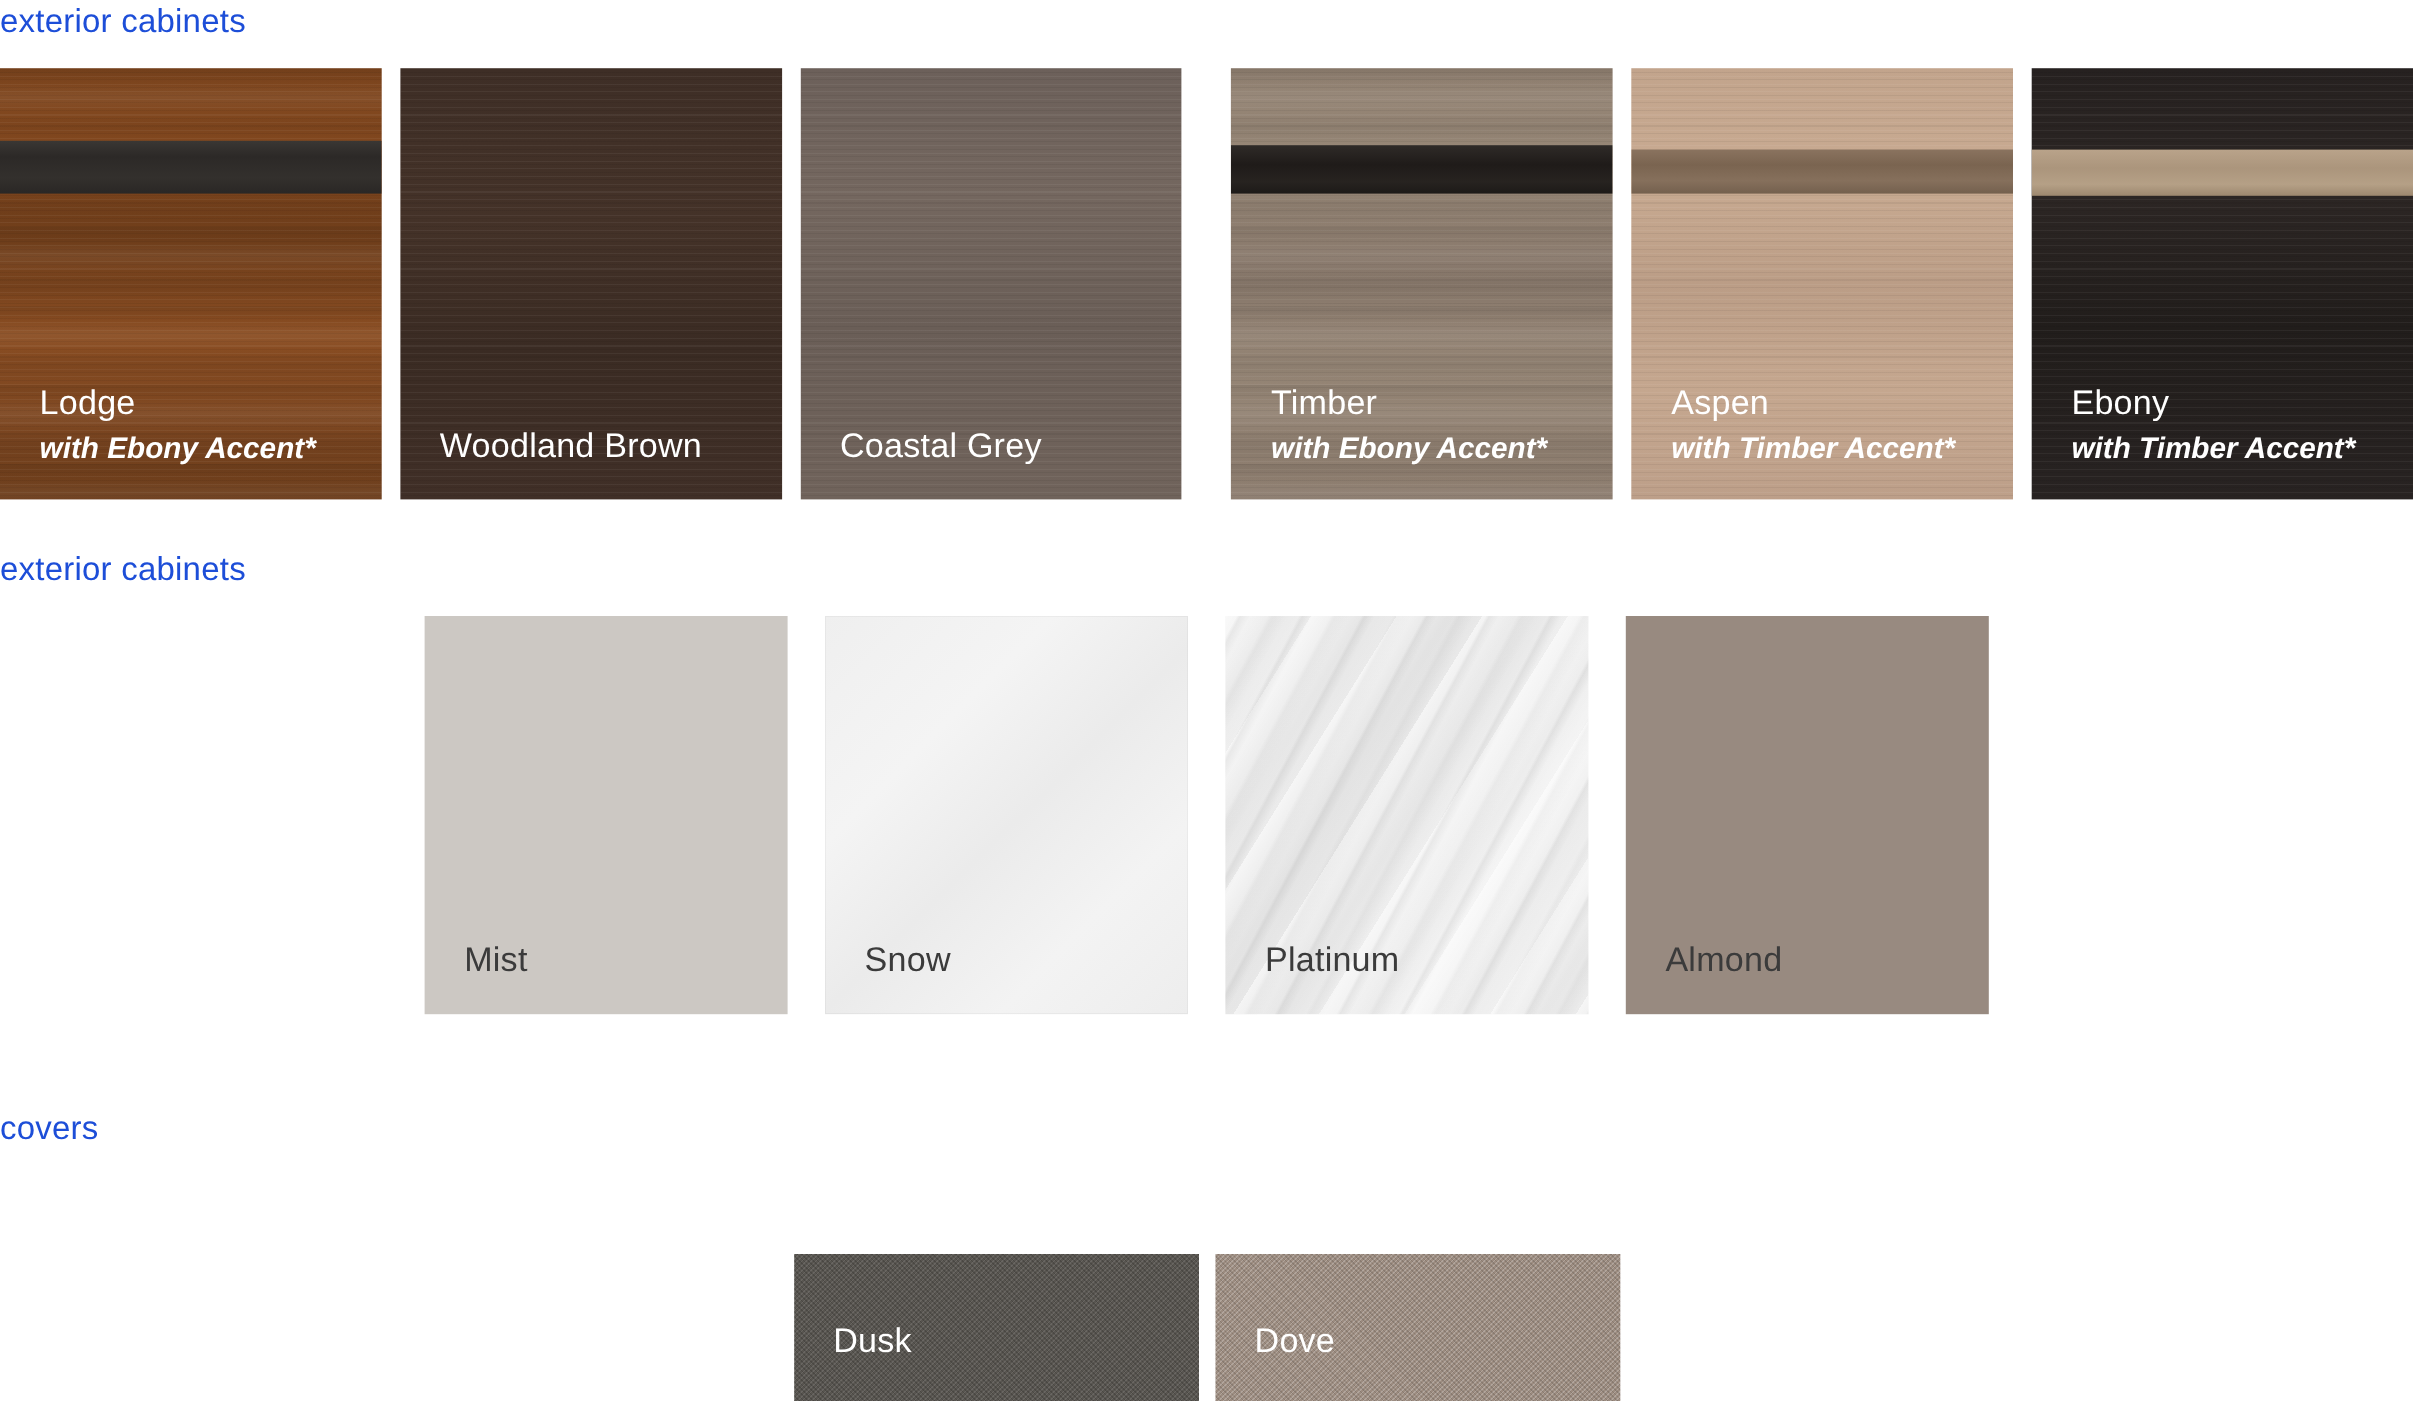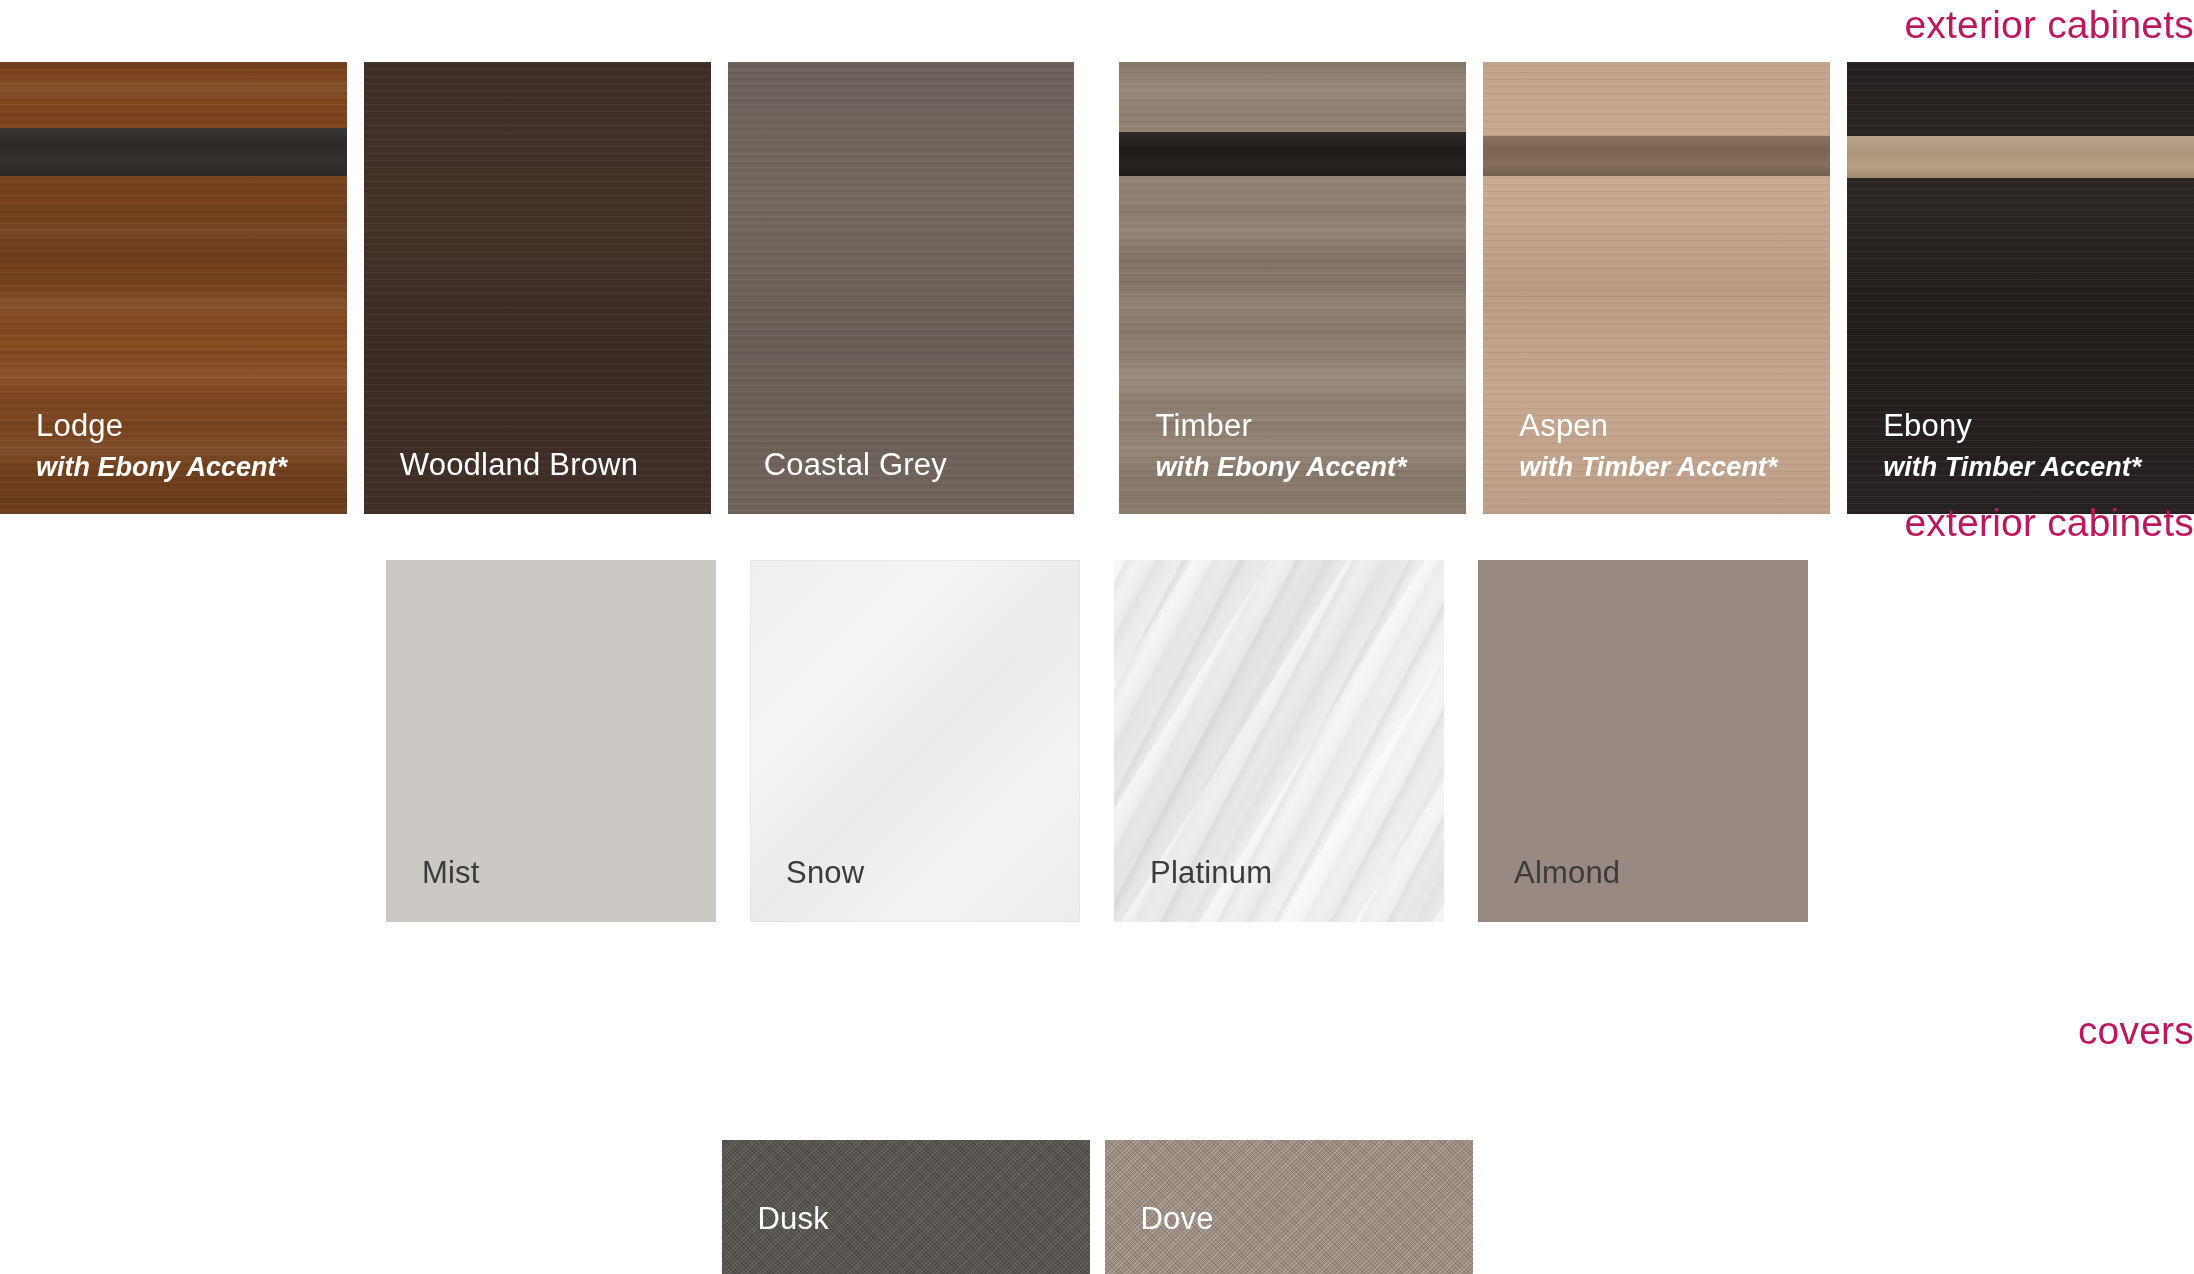--- a/index.html
+++ b/index.html
@@ -5,23 +5,23 @@
   html,body{margin:0;padding:0;}
   body{
     width:2194px;height:1274px;
     background:#ffffff;
     font-family:"Liberation Sans", sans-serif;
     overflow:hidden;
     position:relative;
   }
 
   .section-title{
-    text-align:right;
-    color:#be185d;
-    font-size:39px;
+    text-align:left;
+    color:#1d4ed8;
+    font-size:30px;
     font-weight:400;
     letter-spacing:0.2px;
     font-family:"Liberation Sans", sans-serif;
   }
 
   .swatch-row{
     display:flex;
     justify-content:center;
     align-items:flex-start;
   }
@@ -121,21 +121,21 @@
       repeating-linear-gradient(-45deg, rgba(255,255,255,0.10) 0px, rgba(255,255,255,0.10) 1px, rgba(0,0,0,0.00) 1px, rgba(0,0,0,0.00) 3px),
       #585550;}
   .sw-dove{background:
       repeating-linear-gradient(45deg, rgba(0,0,0,0.13) 0px, rgba(0,0,0,0.13) 1px, rgba(255,255,255,0.00) 1px, rgba(255,255,255,0.00) 3px),
       repeating-linear-gradient(-45deg, rgba(255,255,255,0.22) 0px, rgba(255,255,255,0.22) 1px, rgba(0,0,0,0.00) 1px, rgba(0,0,0,0.00) 3px),
       #9c8c80;}
 
   
   #title-1{position:absolute;left:0;right:0;top:3px;}
   #row-1{position:absolute;left:0;top:62px;width:2194px;gap:17px;}
-  #row-1 .swatch{width:348px;height:452px;}
+  #row-1 .swatch{width:348px;height:392px;}
 
   #title-2{position:absolute;left:0;right:0;top:501px;}
   #row-2{position:absolute;left:0;top:560px;width:2194px;gap:34px;}
   #row-2 .swatch{width:330px;height:362px;}
 
   #title-3{position:absolute;left:0;right:0;top:1009px;}
   #row-3{position:absolute;left:0;top:1140px;width:2194px;gap:15px;}
   #row-3 .swatch{width:368px;height:134px;}
   #row-3 .swatch-labels{bottom:36px;left:36px;}
 </style>

